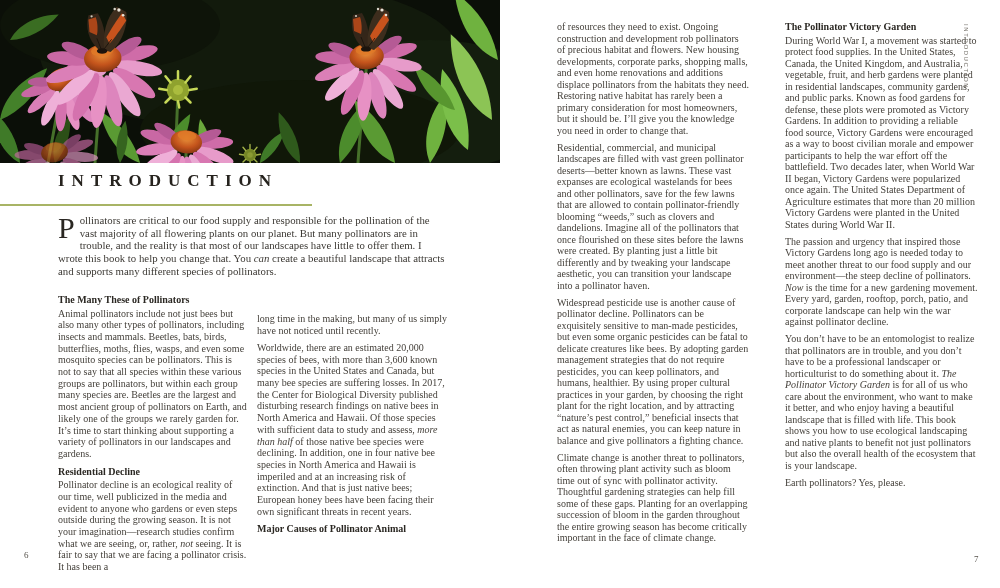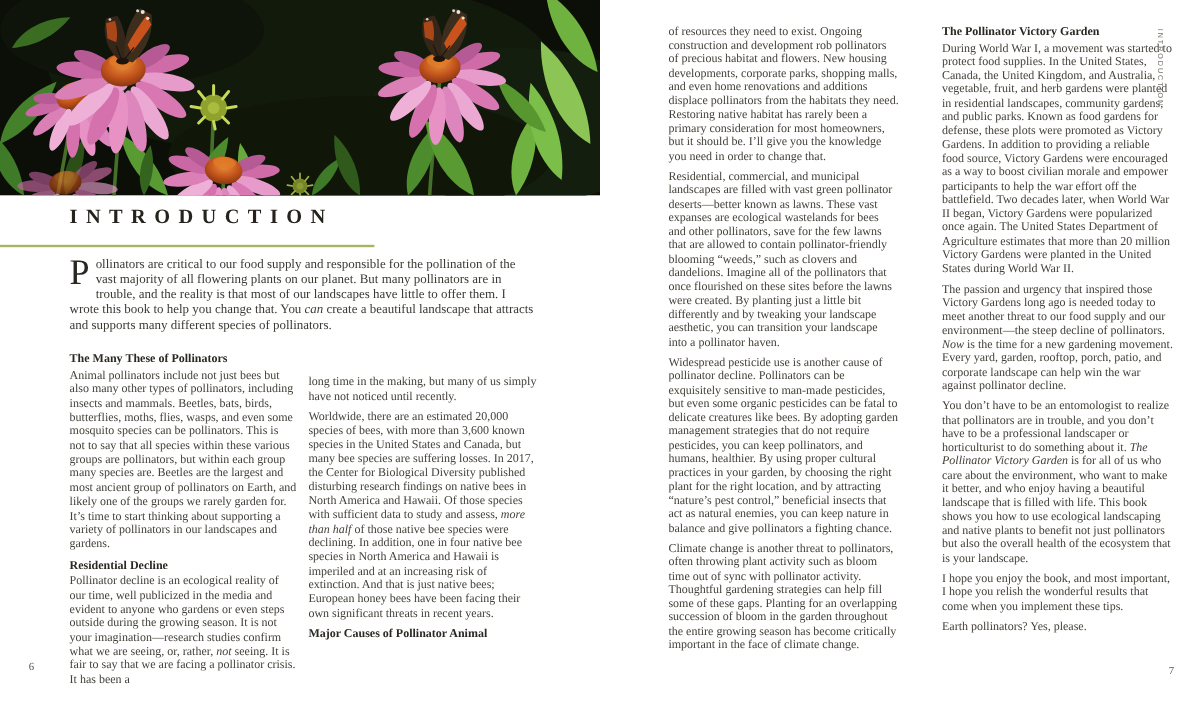--- a/index.html
+++ b/index.html
@@ -193,21 +193,20 @@
         <p>of resources they need to exist. Ongoing construction and development rob pollinators of precious habitat and flowers. New housing developments, corporate parks, shopping malls, and even home renovations and additions displace pollinators from the habitats they need. Restoring native habitat has rarely been a primary consideration for most homeowners, but it should be. I’ll give you the knowledge you need in order to change that.</p>
         <p>Residential, commercial, and municipal landscapes are filled with vast green pollinator deserts—better known as lawns. These vast expanses are ecological wastelands for bees and other pollinators, save for the few lawns that are allowed to contain pollinator-friendly blooming “weeds,” such as clovers and dandelions. Imagine all of the pollinators that once flourished on these sites before the lawns were created. By planting just a little bit differently and by tweaking your landscape aesthetic, you can transition your landscape into a pollinator haven.</p>
         <p>Widespread pesticide use is another cause of pollinator decline. Pollinators can be exquisitely sensitive to man-made pesticides, but even some organic pesticides can be fatal to delicate creatures like bees. By adopting garden management strategies that do not require pesticides, you can keep pollinators, and humans, healthier. By using proper cultural practices in your garden, by choosing the right plant for the right location, and by attracting “nature’s pest control,” beneficial insects that act as natural enemies, you can keep nature in balance and give pollinators a fighting chance.</p>
         <p>Climate change is another threat to pollinators, often throwing plant activity such as bloom time out of sync with pollinator activity. Thoughtful gardening strategies can help fill some of these gaps. Planting for an overlapping succession of bloom in the garden throughout the entire growing season has become critically important in the face of climate change.</p>
       </div>
     <div class="col rcol2">
         <h3>The Pollinator Victory Garden</h3>
         <p>During World War I, a movement was started to protect food supplies. In the United States, Canada, the United Kingdom, and Australia, vegetable, fruit, and herb gardens were planted in residential landscapes, community gardens, and public parks. Known as food gardens for defense, these plots were promoted as Victory Gardens. In addition to providing a reliable food source, Victory Gardens were encouraged as a way to boost civilian morale and empower participants to help the war effort off the battlefield. Two decades later, when World War II began, Victory Gardens were popularized once again. The United States Department of Agriculture estimates that more than 20 million Victory Gardens were planted in the United States during World War II.</p>
         <p>The passion and urgency that inspired those Victory Gardens long ago is needed today to meet another threat to our food supply and our environment—the steep decline of pollinators. <em>Now</em> is the time for a new gardening movement. Every yard, garden, rooftop, porch, patio, and corporate landscape can help win the war against pollinator decline.</p>
         <p>You don’t have to be an entomologist to realize that pollinators are in trouble, and you don’t have to be a professional landscaper or horticulturist to do something about it. <em>The Pollinator Victory Garden</em> is for all of us who care about the environment, who want to make it better, and who enjoy having a beautiful landscape that is filled with life. This book shows you how to use ecological landscaping and native plants to benefit not just pollinators but also the overall health of the ecosystem that is your landscape.</p>
-        <p>I hope you enjoy the book, and most important, I hope you relish the wonderful results that come when you implement these tips.</p>
         <p>Earth pollinators? Yes, please.</p>
       </div>
 
     <div class="chapter-tab">INTRODUCTION</div>
     <div class="pagenum pagenum-right">7</div>
   </div>
 
 </div>
 
 </body></html>

